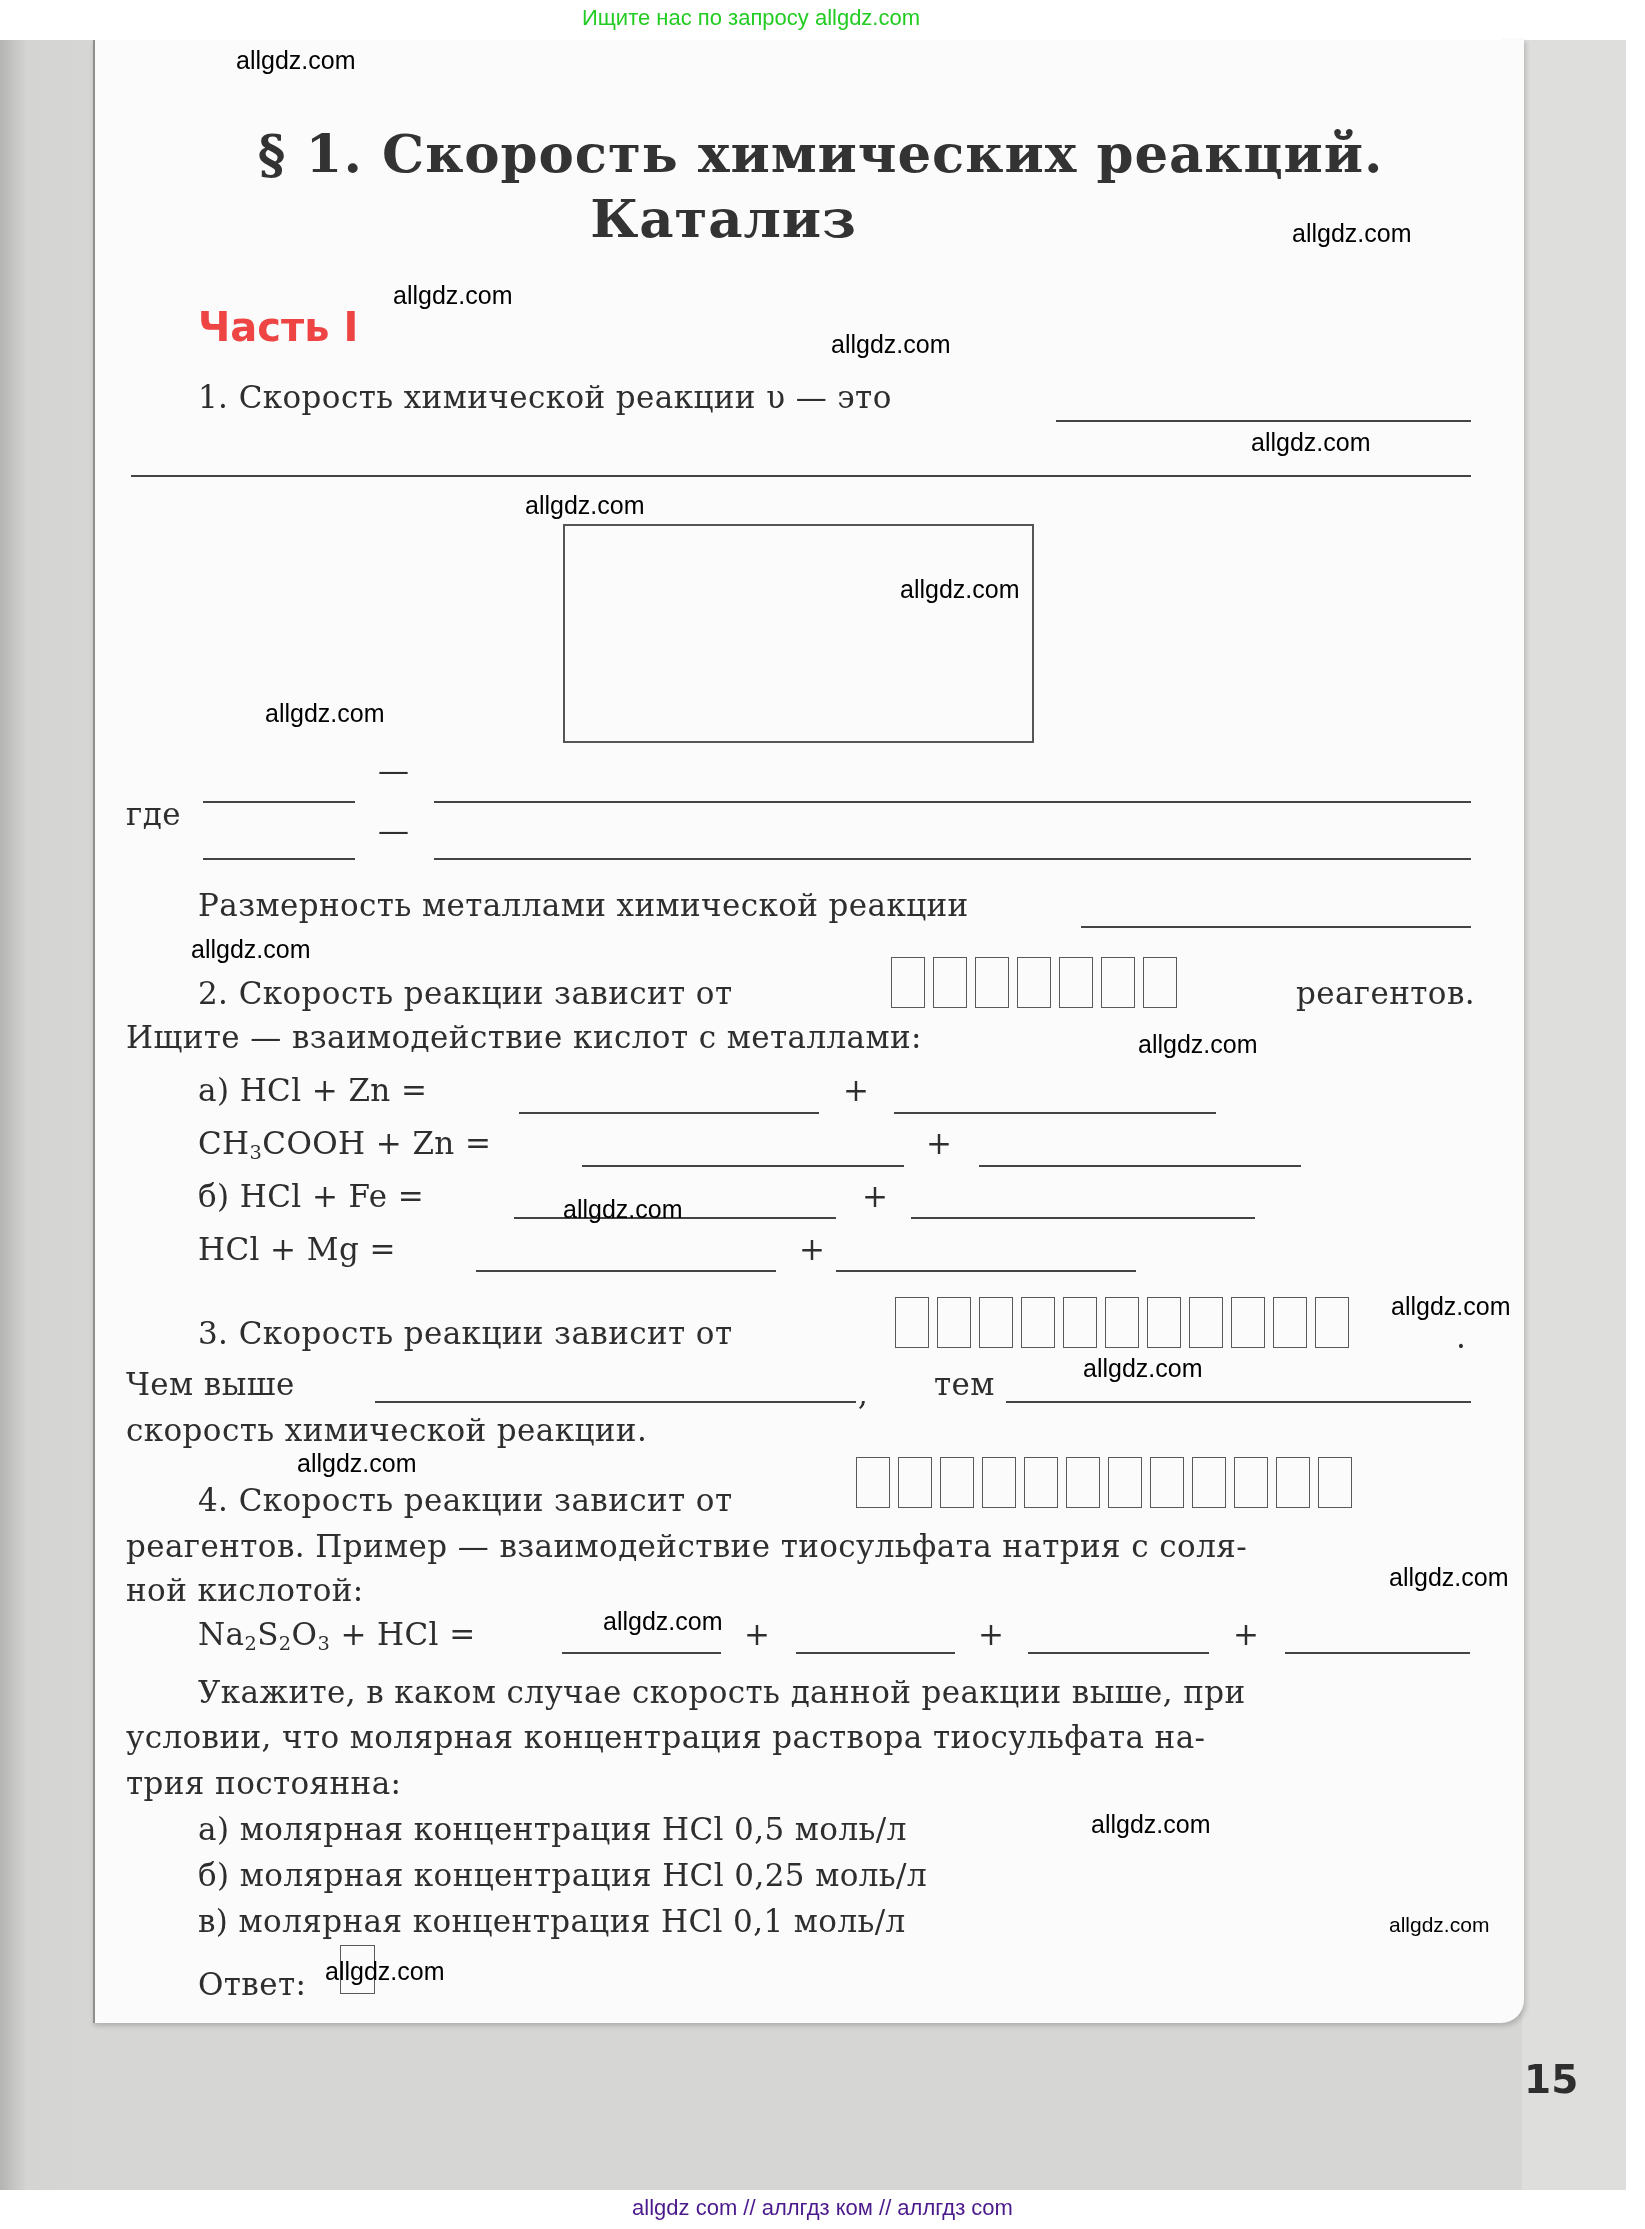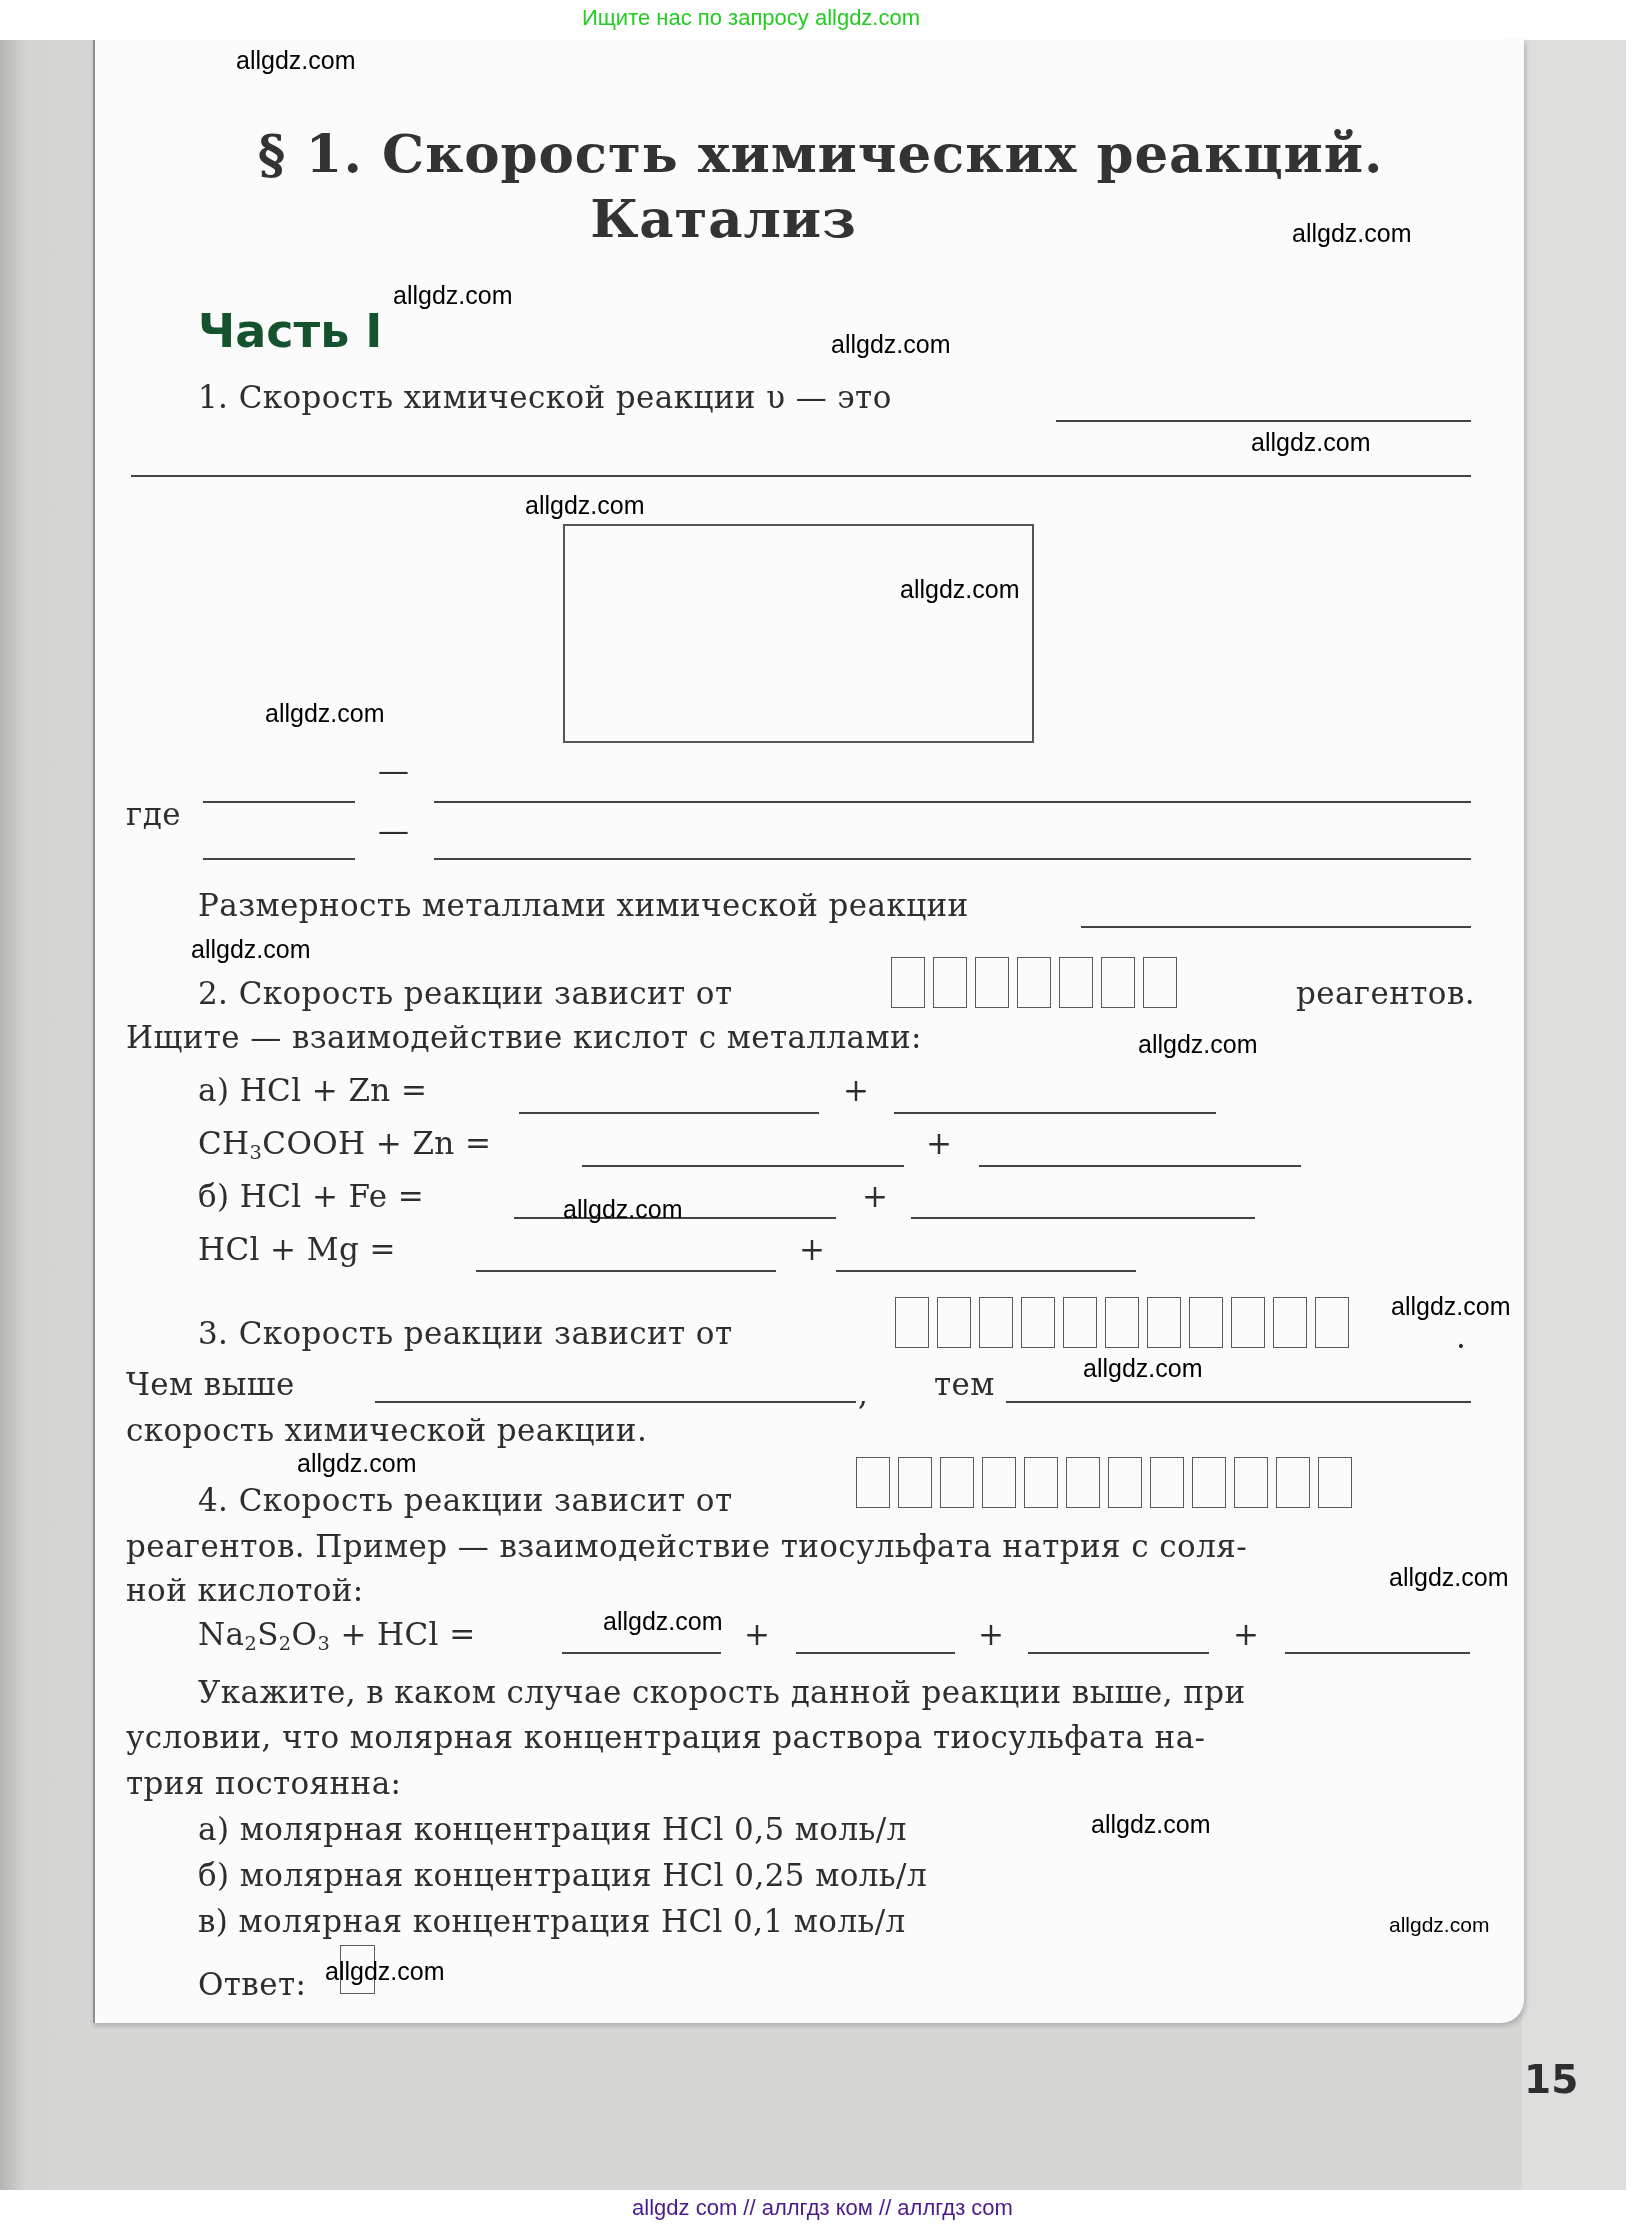--- a/index.html
+++ b/index.html
@@ -10,21 +10,21 @@
   .topbar span { font-family:"Liberation Sans", sans-serif; font-size:22px; line-height:35px; }
   .bottombar { left:0; top:2190px; width:1645px; height:40px; background:#fff; text-align:center; }
   .bottombar span { font-family:"Liberation Sans", sans-serif; font-size:22px; line-height:35px; }
   .scan-bg { left:0; top:40px; width:1626px; height:2150px; background:#cfd0ce;
              background-image: linear-gradient(90deg,#b4b5b3 0px,#d4d5d3 26.5px,#d6d7d5 93px,#d6d7d5 100%); }
   .right-strip { left:1522px; top:40px; width:104px; height:2150px; background:#dedfdd; }
   .page { left:93px; top:40px; width:1429px; height:1983px; background:#fbfbfb;
           border-left:2.6px solid #8e8e8e; border-radius:0 0 23px 0;
           box-shadow: 1.8px 2.6px 5.3px rgba(0,0,0,0.18); }
   .title { font-weight:bold; font-size:53px; letter-spacing:0.9px; color:#333; text-align:center; }
-  .part { font-family:"DejaVu Sans", sans-serif; font-weight:bold; font-size:46px; color:#14532d; }
+  .part { font-family:"DejaVu Sans", sans-serif; font-weight:bold; font-size:40px; color:#ef4444; }
   .t { font-size:31px; white-space:nowrap; letter-spacing:0.4px; }
   .line { position:absolute; height:0; border-top:2.6px solid #444; }
   .box-row { display:flex; gap:8px; }
   .cell { width:34px; height:51px; border:1.8px solid #5a5a5a; background:transparent; box-sizing:border-box; }
   .wm { font-family:"Liberation Sans", sans-serif; font-size:25px; color:#000; white-space:nowrap; }
   .wm-sm { font-size:21px; }
   .pagenum { font-family:"DejaVu Sans", sans-serif; font-weight:bold; font-size:39px; color:#2e2e2e; }
   sub { font-size:19.4px; vertical-align:-5.3px; }
 </style>
 </head>

